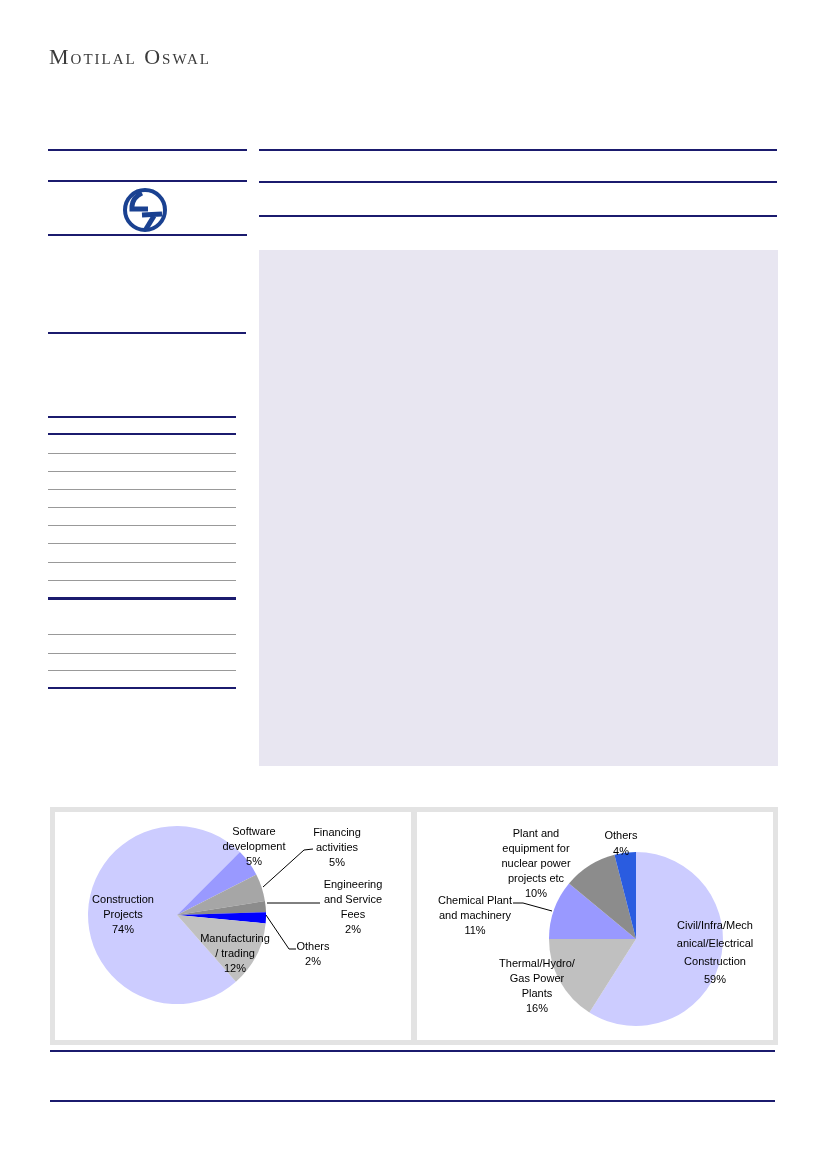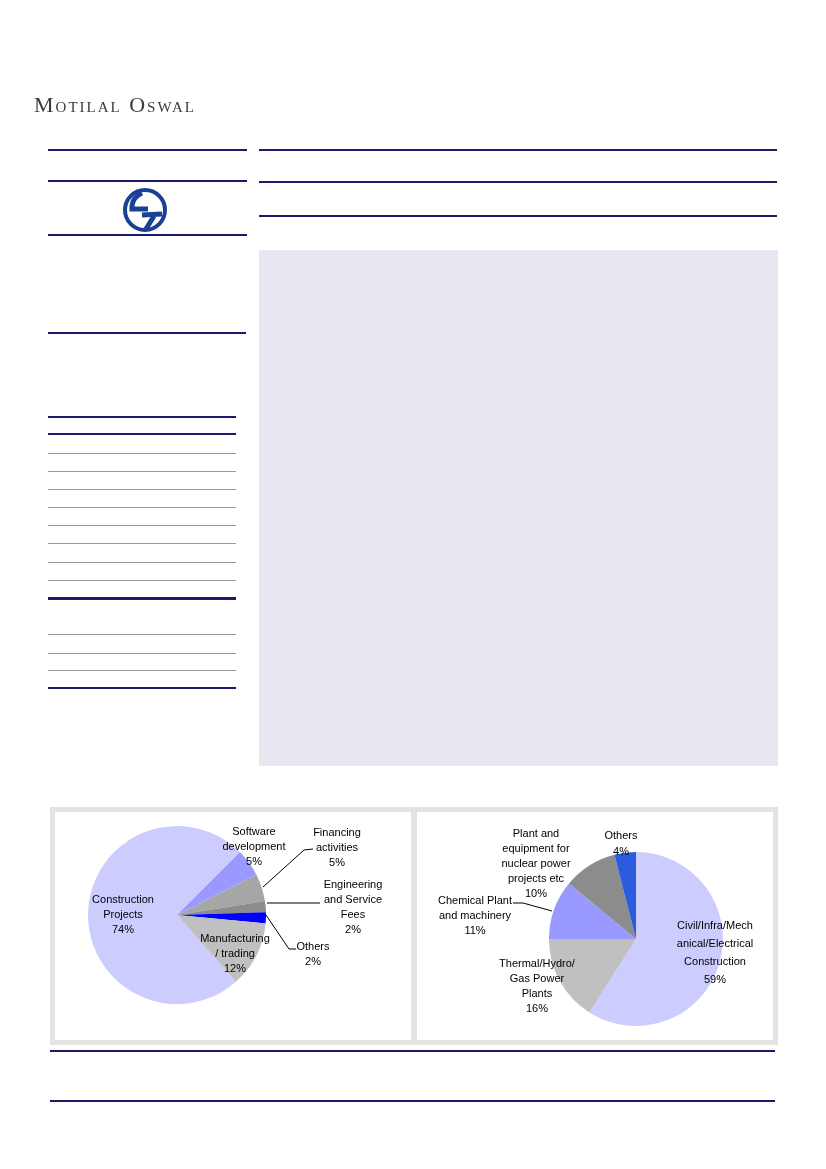--- a/index.html
+++ b/index.html
@@ -4,25 +4,25 @@
 <style>
   html,body{margin:0;padding:0;}
   body{
     position:relative;
     width:826px;height:1169px;
     background:#ffffff;
     font-family:"Liberation Sans","DejaVu Sans",sans-serif;
     overflow:hidden;
   }
   .wordmark{
-    position:absolute;left:34px;top:44px;
+    position:absolute;left:49px;top:44px;
     font-family:"Liberation Serif","DejaVu Serif",serif;
     font-variant:small-caps;
     font-size:22px;letter-spacing:2px;
-    color:#3a3a3a;font-weight:500;margin-top:48px;
+    color:#3a3a3a;font-weight:500;
   }
   .rule{position:absolute;}
   .rule.navy{background:#1b1b6e;}
   .rule.gray{background:#999999;}
   .placeholder-box{
     position:absolute;left:259px;top:250px;width:519px;height:516px;
     background:#e8e6f1;
   }
   .logo-wrap{position:absolute;left:121px;top:186px;width:48px;height:48px;}
   .charts-frame{

